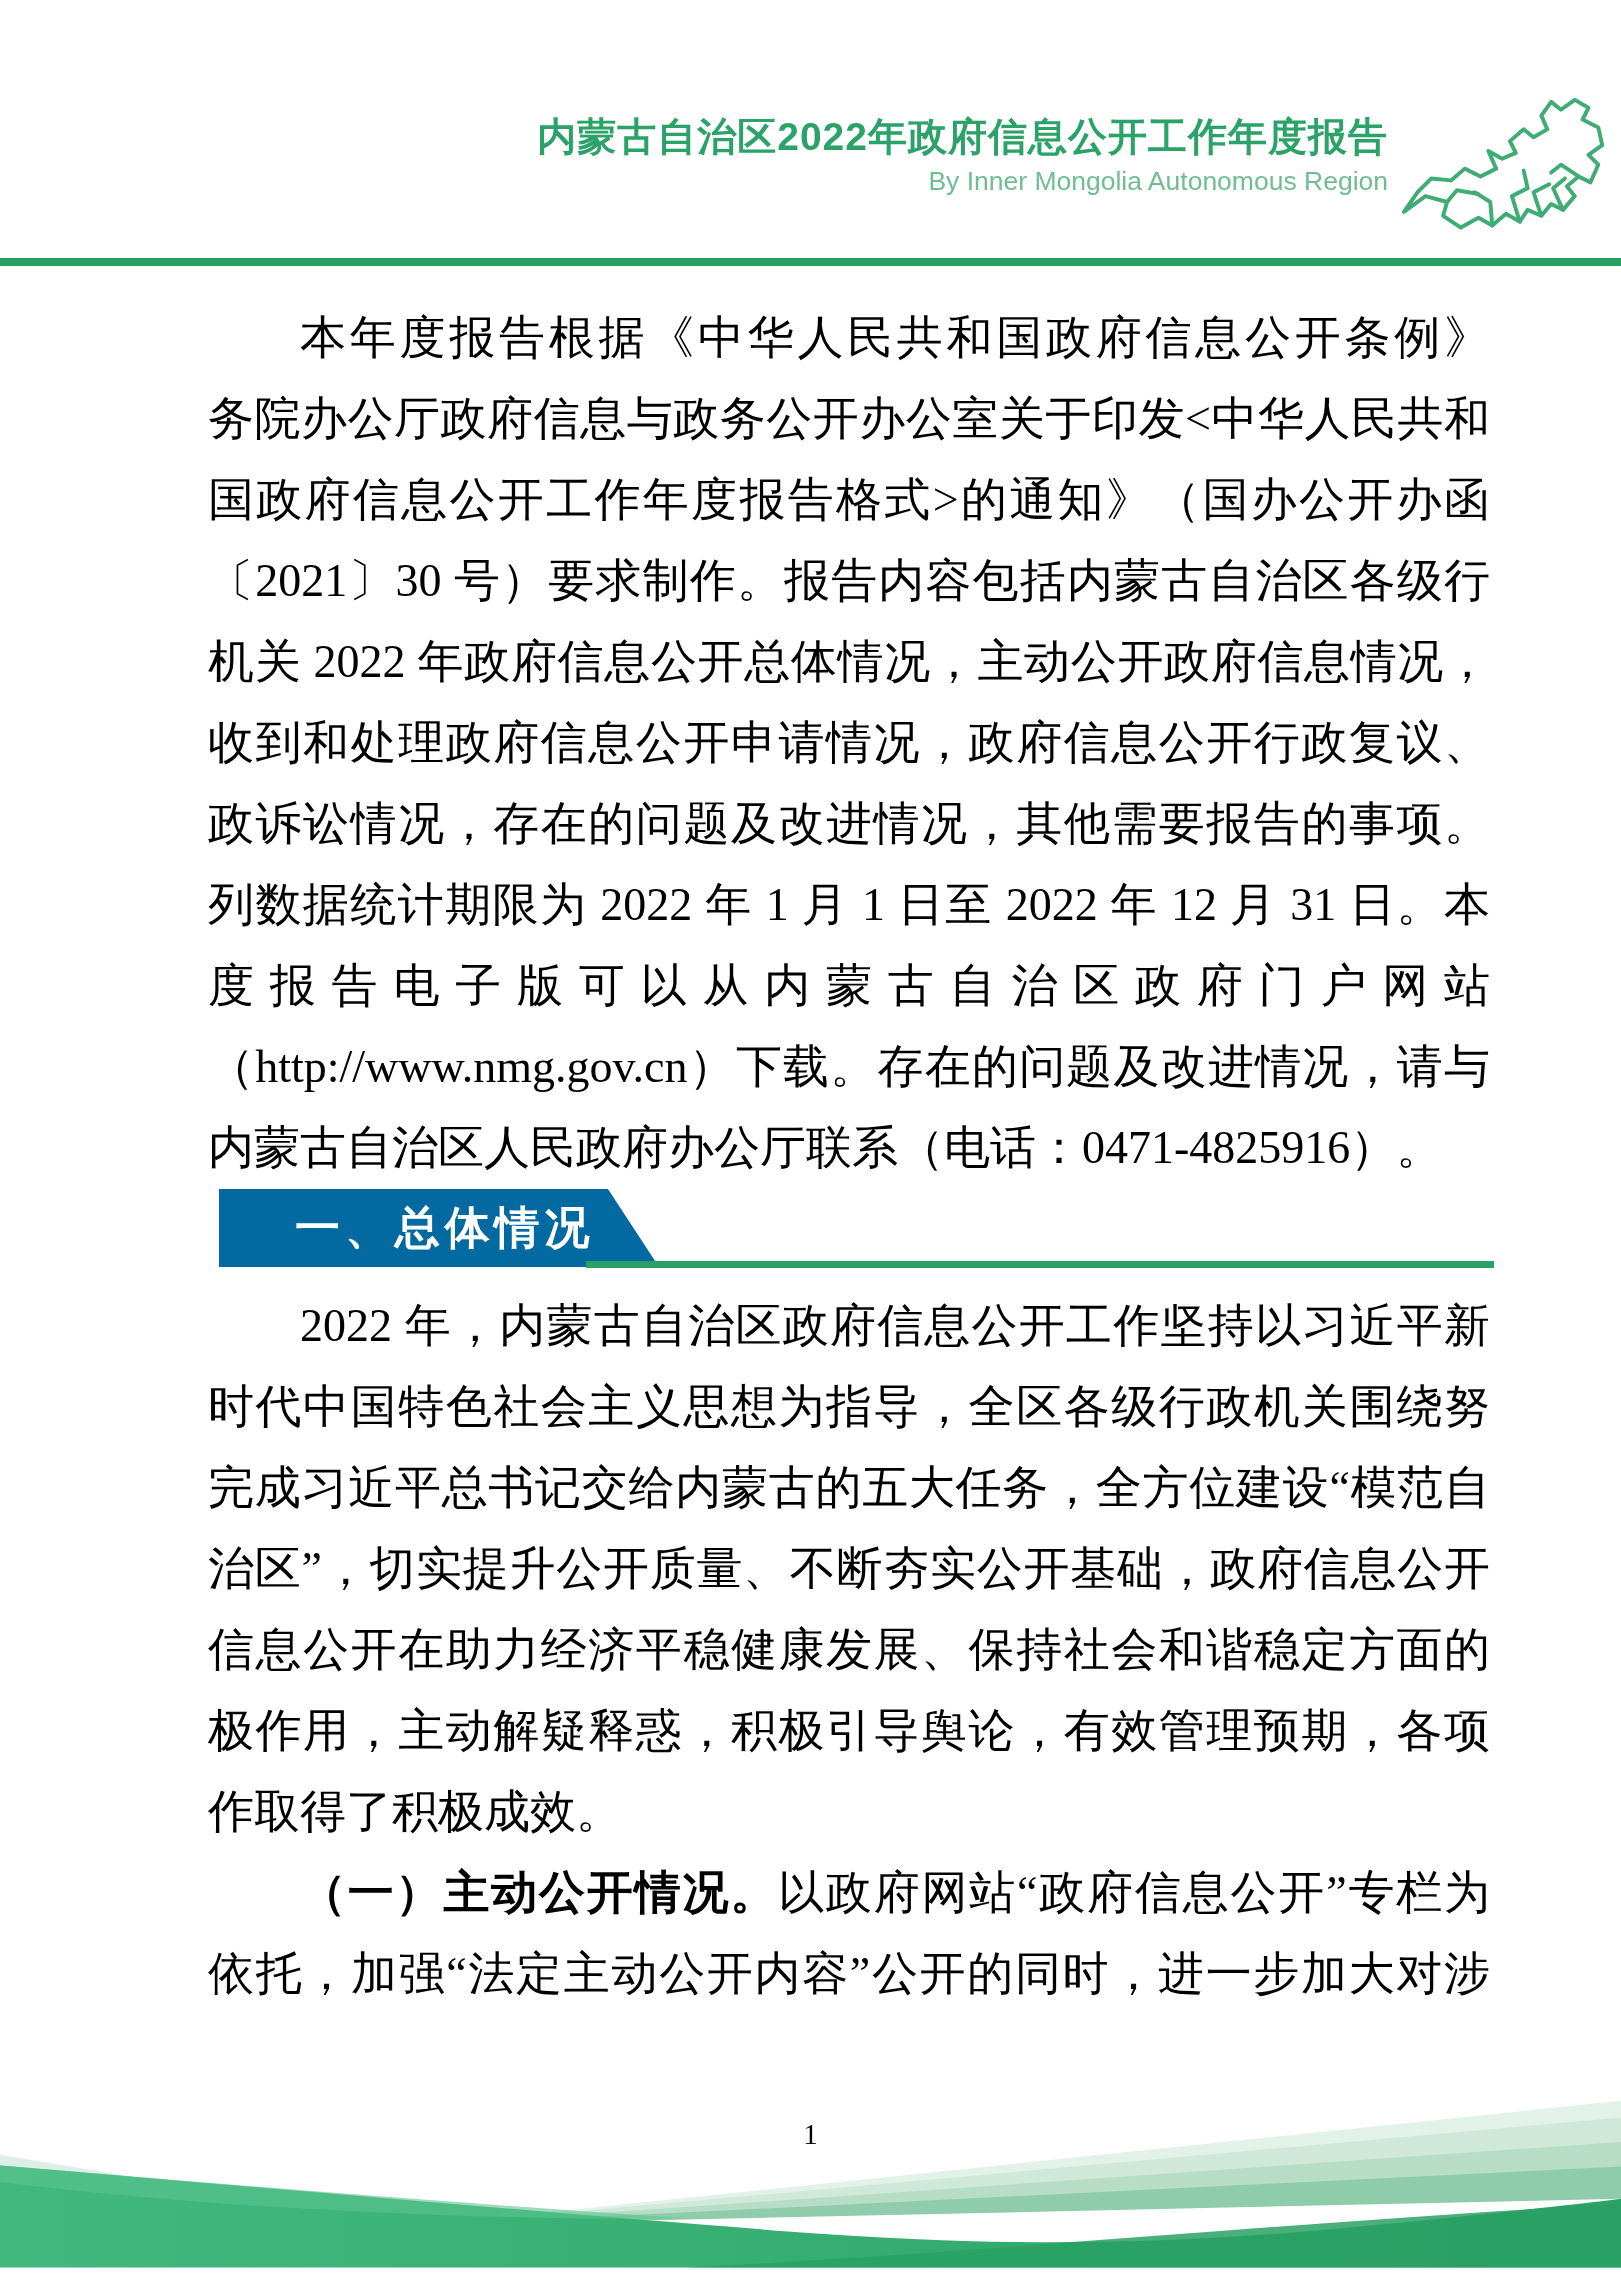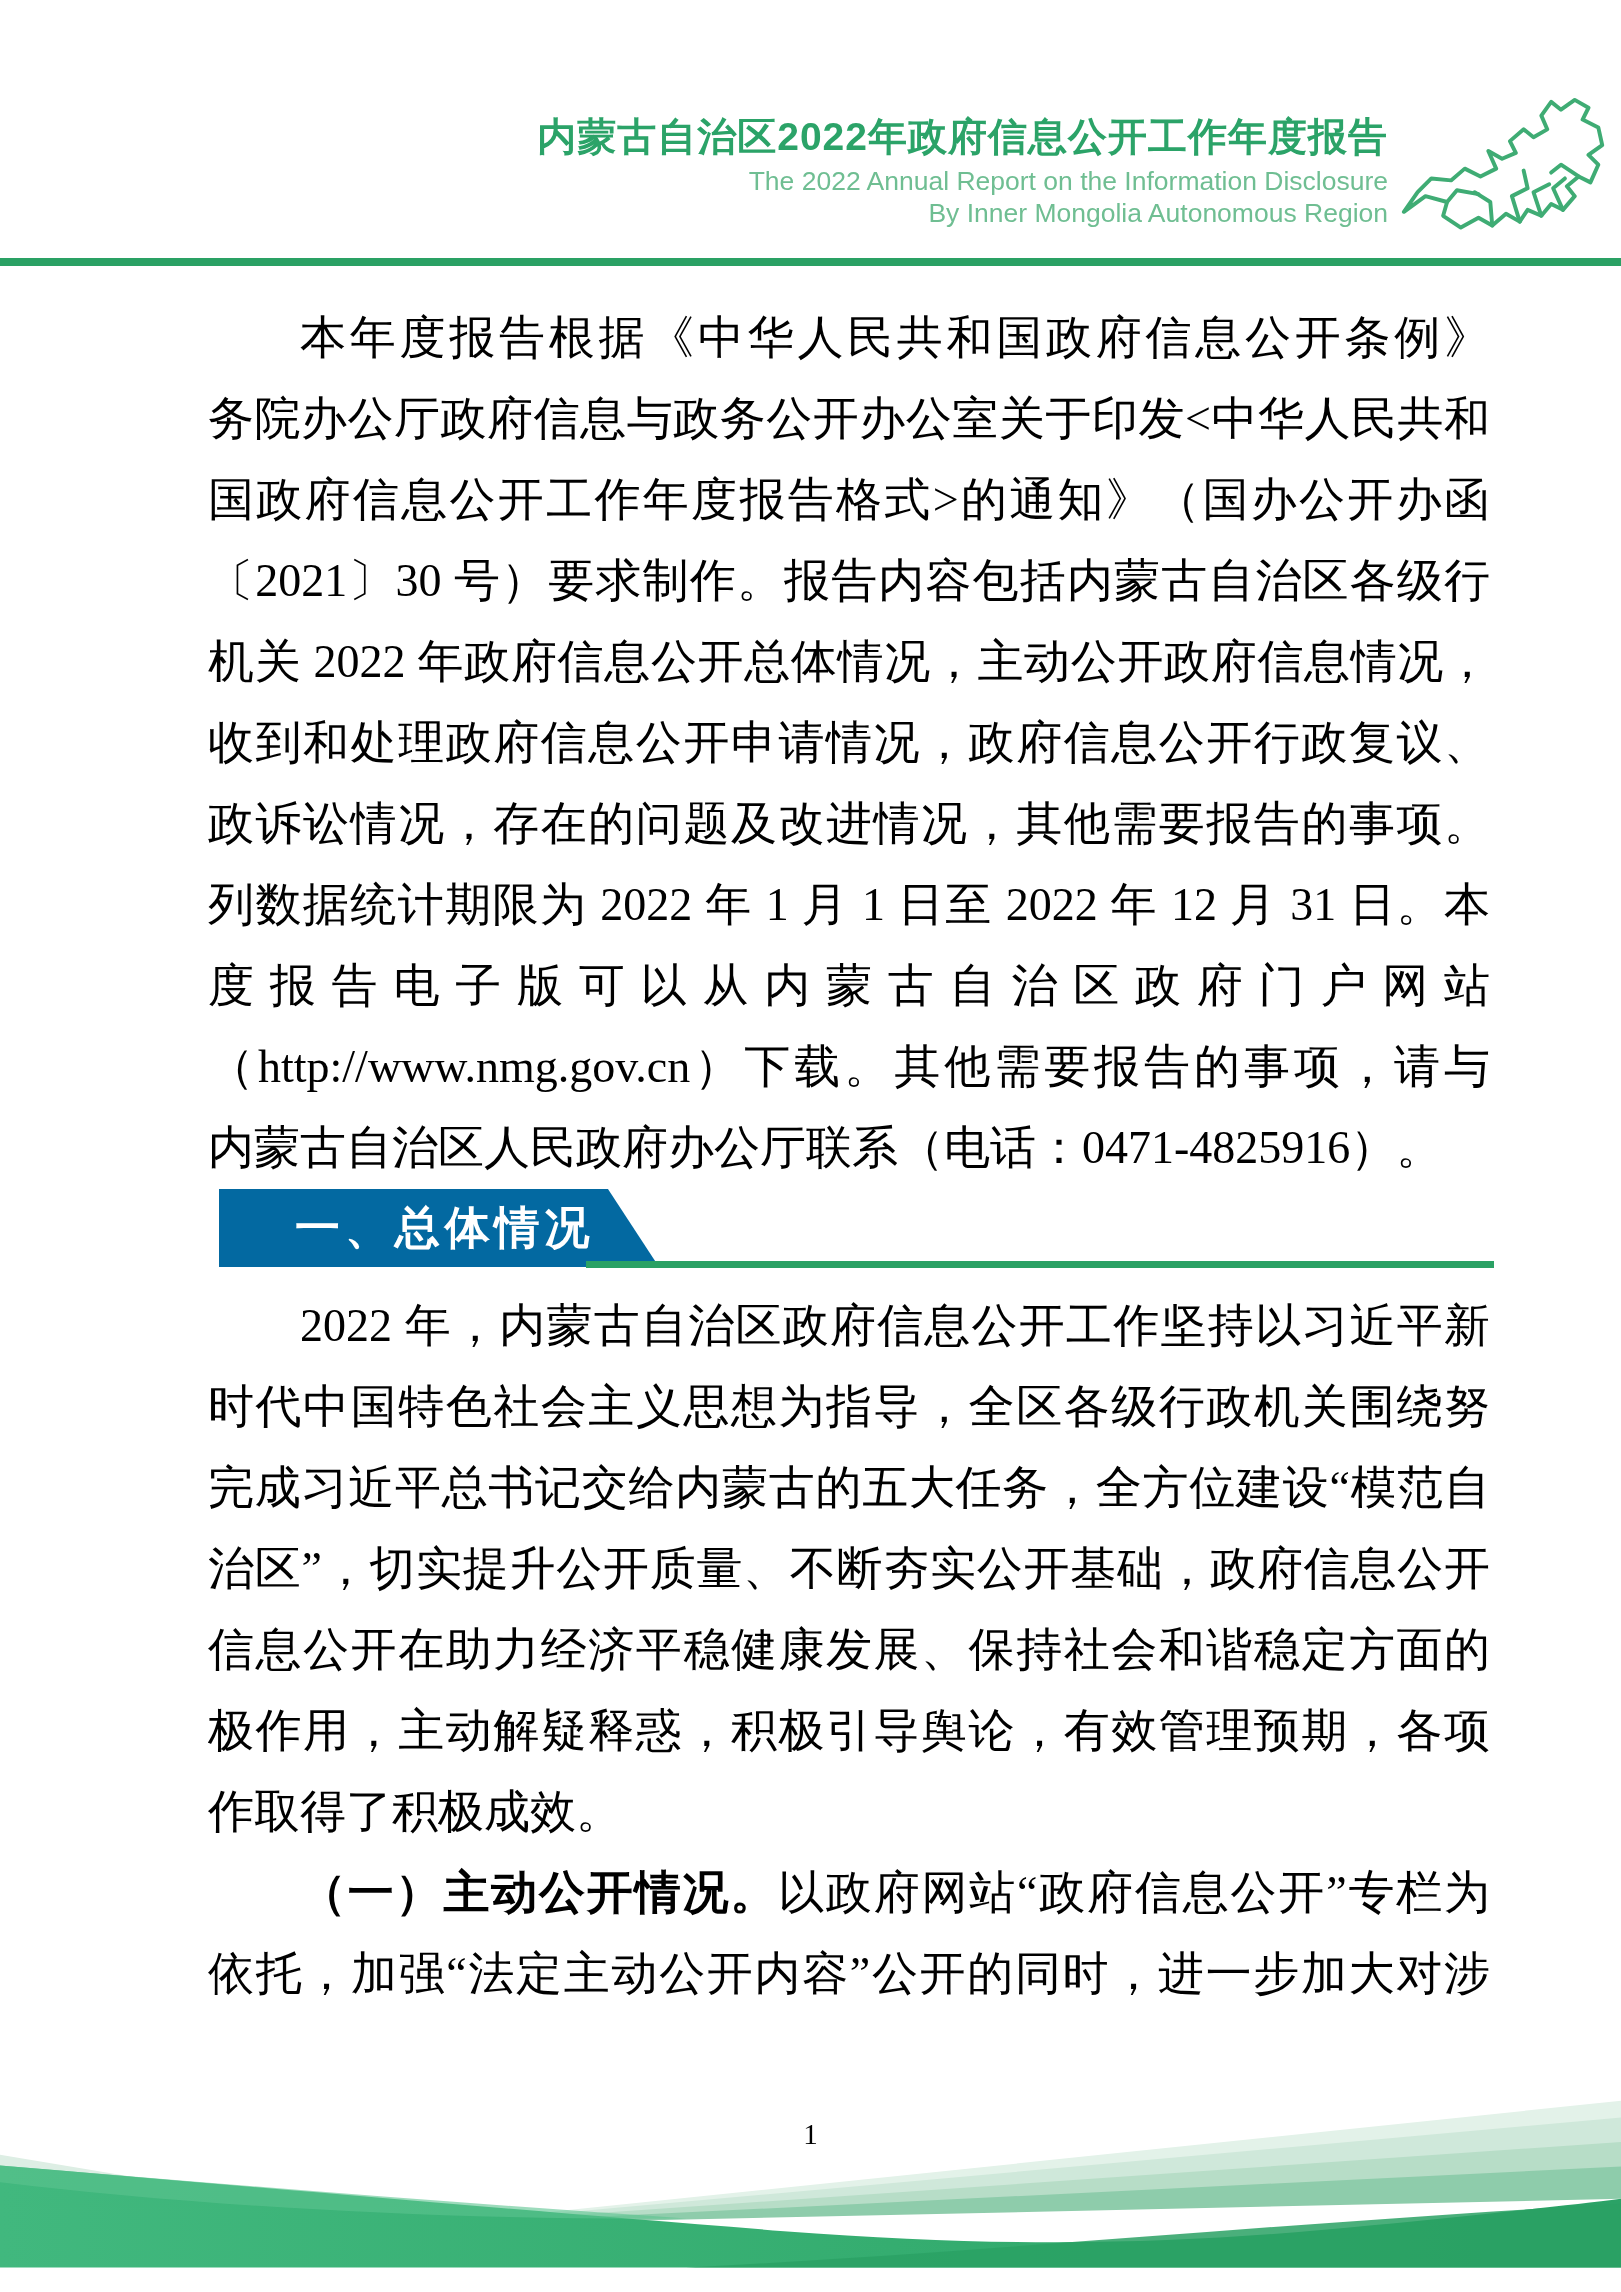--- a/index.html
+++ b/index.html
@@ -60,21 +60,20 @@
   .waves{position:absolute;left:0;top:2039px;width:1621px;height:254px;}
 </style>
 </head>
 <body>
 
 <div class="page">
 
   <div class="header-text">
     <h1 class="title-cn">内蒙古自治区2022年政府信息公开工作年度报告</h1>
     <div class="subtitle-en">
-      <div>The 2022 Annual Report on the Information Disclosure</div>
       <div>By Inner Mongolia Autonomous Region</div>
     </div>
   </div>
 
   <div class="map-wrap">
     <svg viewBox="0 0 224 166" width="220" height="163" fill="none" stroke="#3fac74" stroke-width="4" stroke-linejoin="round" stroke-linecap="round">
       <path fill="#ffffff" d="M8,120 L30,104 L52,110 L48,124 L66,136 L84,126 L98,134 L112,122 L126,130 L134,118 L148,124 L158,112 L170,118 L182,104 L174,94 L186,84 L198,90 L206,72 L196,62 L210,52 L206,34 L190,26 L196,14 L182,6 L168,16 L158,8 L148,22 L154,36 L140,44 L130,36 L116,48 L122,60 L108,66 L94,58 L102,76 L86,84 L70,76 L56,88 L36,86 L22,100 Z"></path>
       <path d="M148,124 L140,100 L156,92"></path>
       <path d="M126,130 L118,104 L134,96 L130,78"></path>
       <path d="M98,134 L96,110 L80,100"></path>
@@ -89,21 +88,21 @@
   <div class="flow flow1">
     <div class="line indent">本年度报告根据《中华人民共和国政府信息公开条例》《国</div>
     <div class="line">务院办公厅政府信息与政务公开办公室关于印发&lt;中华人民共和</div>
     <div class="line">国政府信息公开工作年度报告格式&gt;的通知》（国办公开办函</div>
     <div class="line">〔2021〕30 号）要求制作。报告内容包括内蒙古自治区各级行政</div>
     <div class="line">机关 2022 年政府信息公开总体情况，主动公开政府信息情况，</div>
     <div class="line">收到和处理政府信息公开申请情况，政府信息公开行政复议、行</div>
     <div class="line">政诉讼情况，存在的问题及改进情况，其他需要报告的事项。所</div>
     <div class="line">列数据统计期限为 2022 年 1 月 1 日至 2022 年 12 月 31 日。本年</div>
     <div class="line">度报告电子版可以从内蒙古自治区政府门户网站</div>
-    <div class="line">（http://www.nmg.gov.cn）下载。其他需要报告的事项，请与</div>
+    <div class="line">（http://www.nmg.gov.cn）下载。存在的问题及改进情况，请与</div>
     <div class="line last">内蒙古自治区人民政府办公厅联系（电话：0471-4825916）。</div>
   </div>
 
   <div class="banner">
     <span class="banner-text">一、总体情况</span>
   </div>
   <div class="banner-rule"></div>
 
   <div class="flow flow2">
     <div class="line indent">2022 年，内蒙古自治区政府信息公开工作坚持以习近平新</div>

